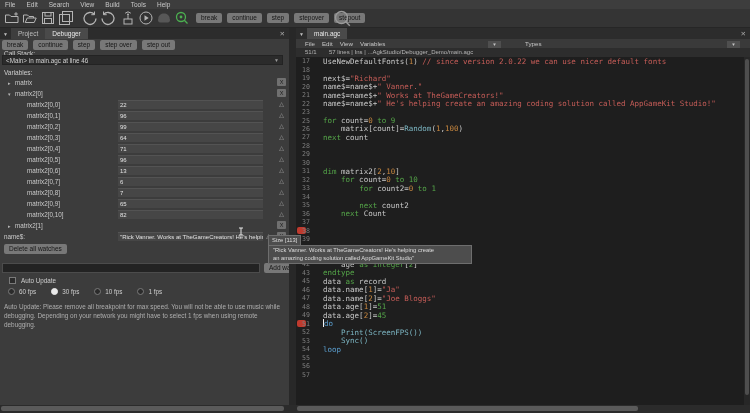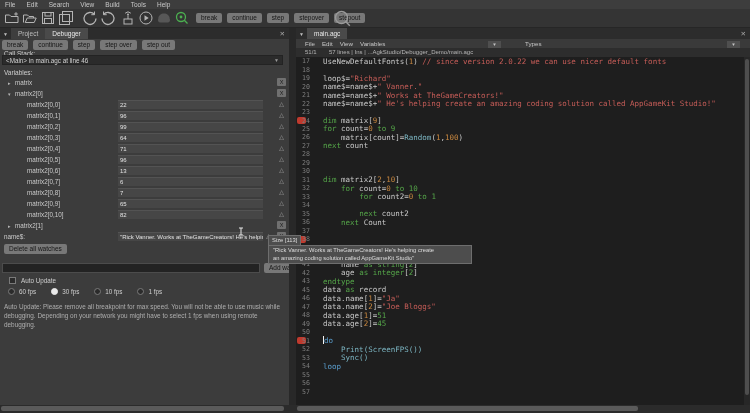--- a/index.html
+++ b/index.html
@@ -309,43 +309,39 @@
         <div class="cl">
           <span class="ln"><span>17</span></span>
           <span class="ct"><span class="tk-p">UseNewDefaultFonts(</span><span class="tk-n">1</span><span class="tk-p">)</span><span class="tk-c"> // since version 2.0.22 we can use nicer default fonts</span></span>
         </div>
         <div class="cl">
           <span class="ln"><span>18</span></span>
           <span class="ct"></span>
         </div>
         <div class="cl">
           <span class="ln"><span>19</span></span>
-          <span class="ct"><span class="tk-p">loop$=</span><span class="tk-s">"Richard"</span></span>
+          <span class="ct"><span class="tk-p">next$=</span><span class="tk-s">"Richard"</span></span>
         </div>
         <div class="cl">
           <span class="ln"><span>20</span></span>
           <span class="ct"><span class="tk-p">name$=name$+</span><span class="tk-s">" Vanner."</span></span>
         </div>
         <div class="cl">
           <span class="ln"><span>21</span></span>
           <span class="ct"><span class="tk-p">name$=name$+</span><span class="tk-s">" Works at TheGameCreators!"</span></span>
         </div>
         <div class="cl">
           <span class="ln"><span>22</span></span>
           <span class="ct"><span class="tk-p">name$=name$+</span><span class="tk-s">" He's helping create an amazing coding solution called AppGameKit Studio!"</span></span>
         </div>
         <div class="cl">
           <span class="ln"><span>23</span></span>
           <span class="ct"></span>
         </div>
         <div class="cl">
-          <span class="ln bp"><span>24</span></span>
-          <span class="ct"><span class="tk-k">dim</span><span class="tk-p"> matrix[</span><span class="tk-n">9</span><span class="tk-p">]</span></span>
-        </div>
-        <div class="cl">
           <span class="ln"><span>25</span></span>
           <span class="ct"><span class="tk-k">for</span><span class="tk-p"> count=</span><span class="tk-n">0</span><span class="tk-p"> </span><span class="tk-k">to</span><span class="tk-p"> </span><span class="tk-g">9</span></span>
         </div>
         <div class="cl">
           <span class="ln"><span>26</span></span>
           <span class="ct"><span class="tk-p">    matrix[count]=</span><span class="tk-f">Random</span><span class="tk-p">(</span><span class="tk-n">1</span><span class="tk-p">,</span><span class="tk-n">100</span><span class="tk-p">)</span></span>
         </div>
         <div class="cl">
           <span class="ln"><span>27</span></span>
           <span class="ct"><span class="tk-k">next</span><span class="tk-p"> count</span></span>
@@ -425,24 +421,20 @@
           <span class="ln"><span>47</span></span>
           <span class="ct"><span class="tk-p">data.name[</span><span class="tk-n">2</span><span class="tk-p">]=</span><span class="tk-s">"Joe Bloggs"</span></span>
         </div>
         <div class="cl">
           <span class="ln"><span>48</span></span>
           <span class="ct"><span class="tk-p">data.age[</span><span class="tk-n">1</span><span class="tk-p">]=</span><span class="tk-g">51</span></span>
         </div>
         <div class="cl">
           <span class="ln"><span>49</span></span>
           <span class="ct"><span class="tk-p">data.age[</span><span class="tk-n">2</span><span class="tk-p">]=</span><span class="tk-g">45</span></span>
-        </div>
-        <div class="cl">
-          <span class="ln"><span>50</span></span>
-          <span class="ct"></span>
         </div>
         <div class="cl">
           <span class="ln bp"><span>51</span></span>
           <span class="ct"><span class="caret"></span><span class="tk-b">do</span></span>
         </div>
         <div class="cl">
           <span class="ln"><span>52</span></span>
           <span class="ct"><span class="tk-p">    </span><span class="tk-f">Print(ScreenFPS())</span></span>
         </div>
         <div class="cl">

